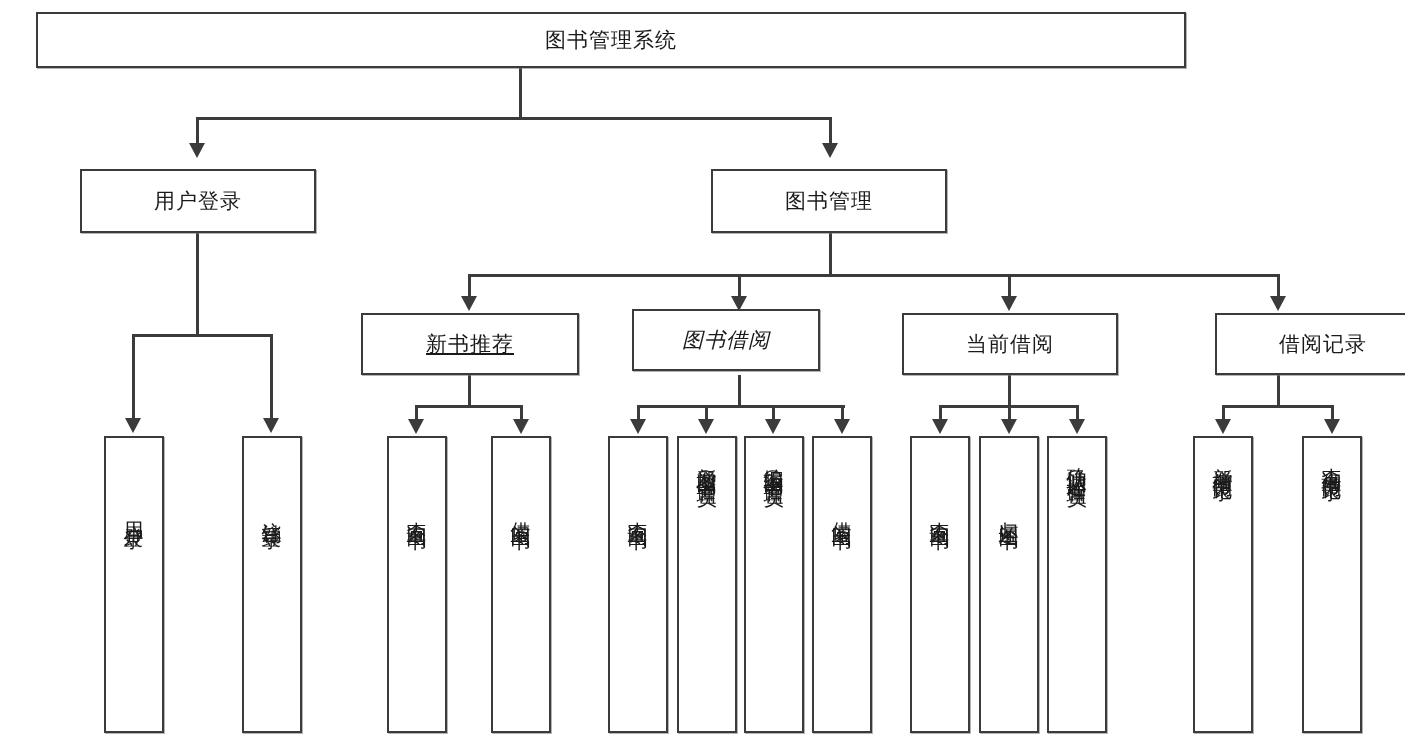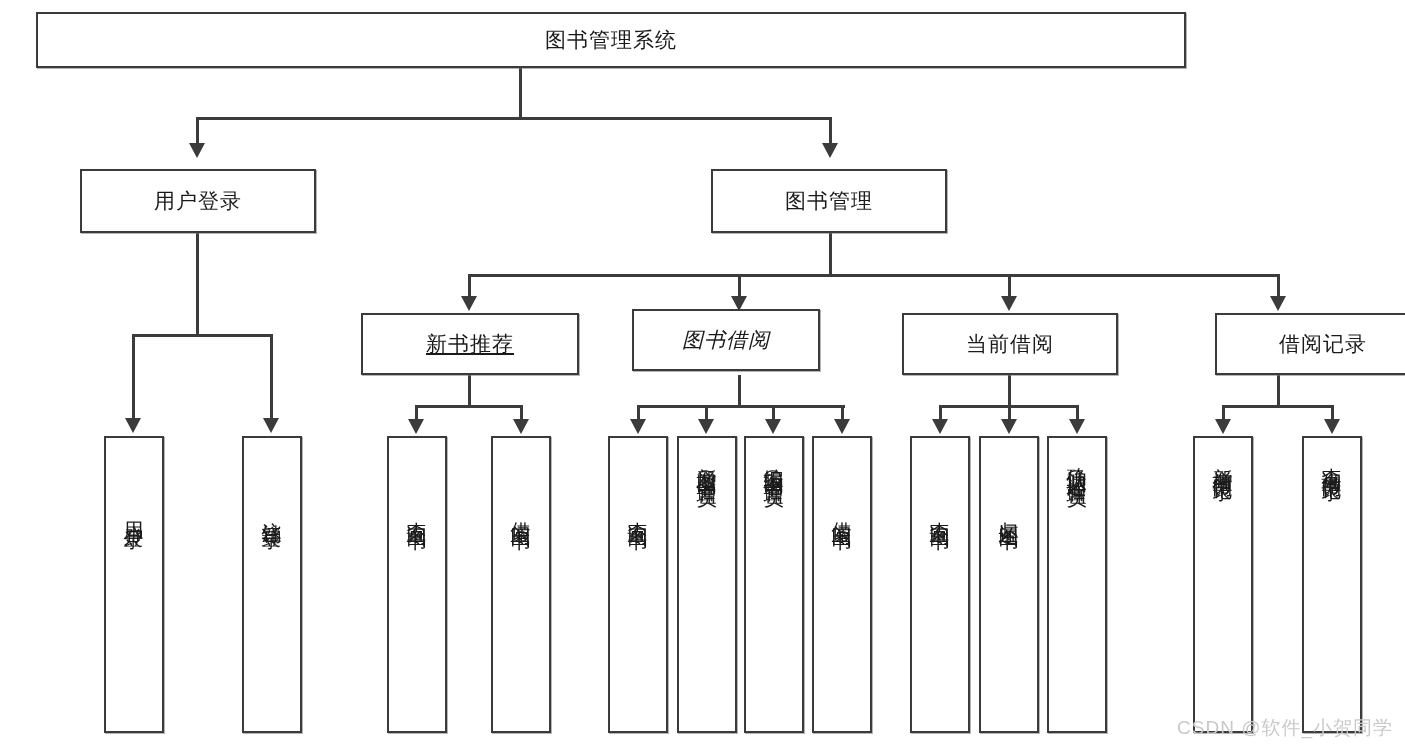--- a/index.html
+++ b/index.html
@@ -214,15 +214,14 @@
     <span class="lbl">确认归还（管理员）</span>
   </div>
 
   <div class="node leaf" style="left:1193px;top:436px;width:60px;height:297px;">
     <span class="lbl">新增借阅记录</span>
   </div>
   <div class="node leaf" style="left:1302px;top:436px;width:60px;height:297px;">
     <span class="lbl">查询借阅记录</span>
   </div>
 
-  <div id="watermark">CSDN @软件_小贺同学</div>
 
 </div>
 
 </body></html>

